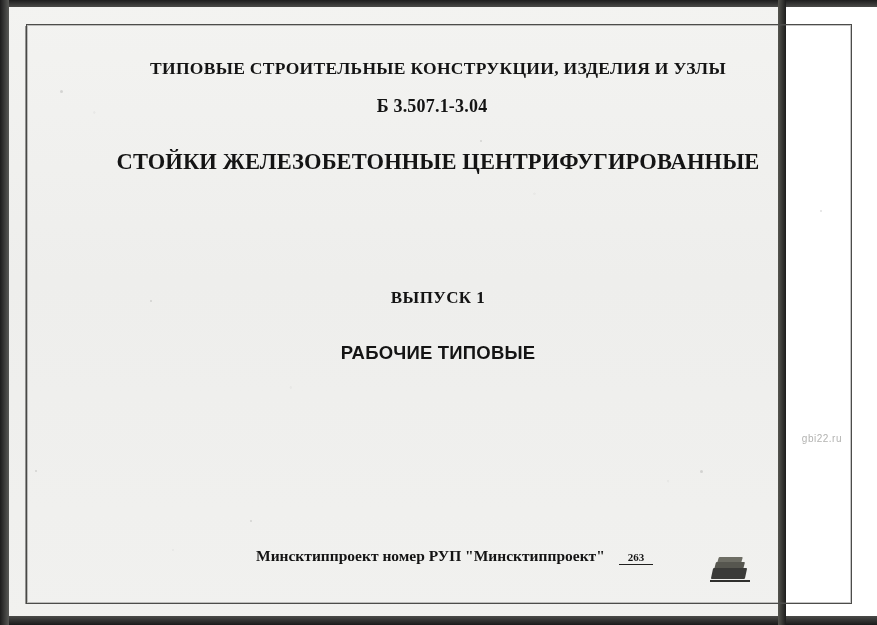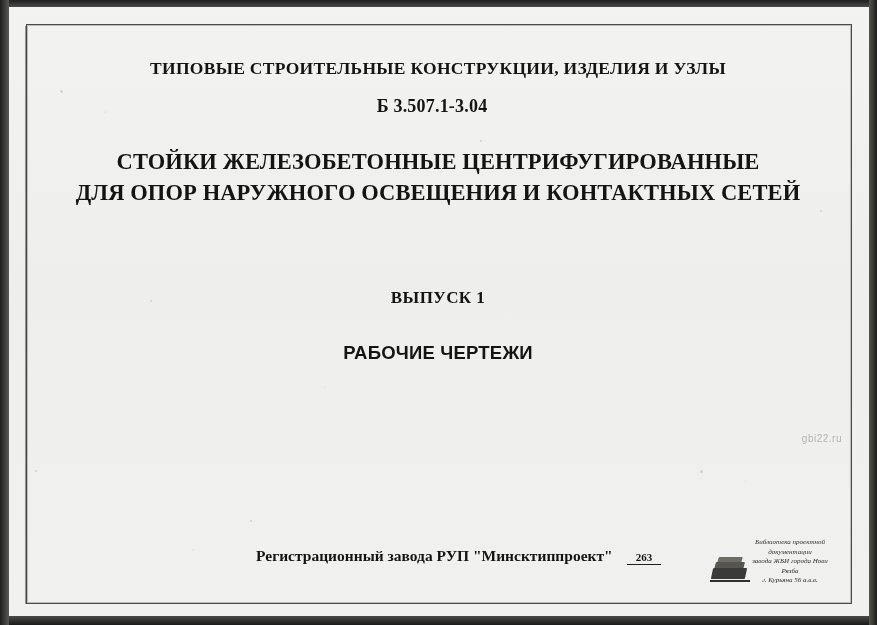--- a/index.html
+++ b/index.html
@@ -10,21 +10,21 @@
   body {
     width: 877px;
     height: 625px;
     overflow: hidden;
     font-family: "Liberation Serif", serif;
   }
 
   
   #page {
     position: relative;
-    width: 877px;
+    width: 786px;
     height: 625px;
     background: #efefed;
     background-image:
       radial-gradient(circle at 12% 18%, rgba(0,0,0,0.035) 0 1px, transparent 1.5px),
       radial-gradient(circle at 37% 62%, rgba(0,0,0,0.03) 0 1px, transparent 1.5px),
       radial-gradient(circle at 68% 31%, rgba(0,0,0,0.03) 0 1px, transparent 1.5px),
       radial-gradient(circle at 85% 77%, rgba(0,0,0,0.035) 0 1px, transparent 1.5px),
       radial-gradient(circle at 22% 88%, rgba(0,0,0,0.03) 0 1px, transparent 1.5px),
       linear-gradient(180deg, #f3f3f1 0%, #eeeeec 45%, #f1f1ef 100%);
   }
@@ -229,41 +229,35 @@
   <div id="frame"></div>
 
   <div class="content">
 
     <div id="series-title" class="line">ТИПОВЫЕ СТРОИТЕЛЬНЫЕ КОНСТРУКЦИИ, ИЗДЕЛИЯ И УЗЛЫ</div>
 
     <div id="series-code" class="line">Б 3.507.1-3.04</div>
 
     <div id="main-title" class="line">
       <div>СТОЙКИ ЖЕЛЕЗОБЕТОННЫЕ ЦЕНТРИФУГИРОВАННЫЕ</div>
-      <div>ДЛЯ ОПОР НАРУЖНОГО ОСВЕЩЕНИЯ И КОНТАКТНЫХ СЕТЕЙ</div>
     </div>
 
     <div id="issue" class="line">ВЫПУСК 1</div>
 
     <div id="subtitle" class="line">
-      <div>РАБОЧИЕ ЧЕРТЕЖИ</div>
+      <div>РАБОЧИЕ ТИПОВЫЕ</div>
     </div>
 
     <div id="watermark">gbi22.ru</div>
 
     <div id="footer">
-      <span>Регистрационный завода РУП "Минсктиппроект"</span><span id="reg-number">263</span>
+      <span>Минсктиппроект номер РУП "Минсктиппроект"</span><span id="reg-number">263</span>
     </div>
 
     <div id="stamp">
-      <div class="stamp-text">
-        <div>Библиотека проектной документации</div>
-        <div>завода ЖБИ города Нови Рязба</div>
-        <div>г. Курьяна 56 а.в.в.</div>
-      </div>
       <div class="stamp-book">
         <div class="book-b3"></div>
         <div class="book-b2"></div>
         <div class="book-b1"></div>
         <div class="book-line"></div>
       </div>
     </div>
 
   </div>
 </div>

